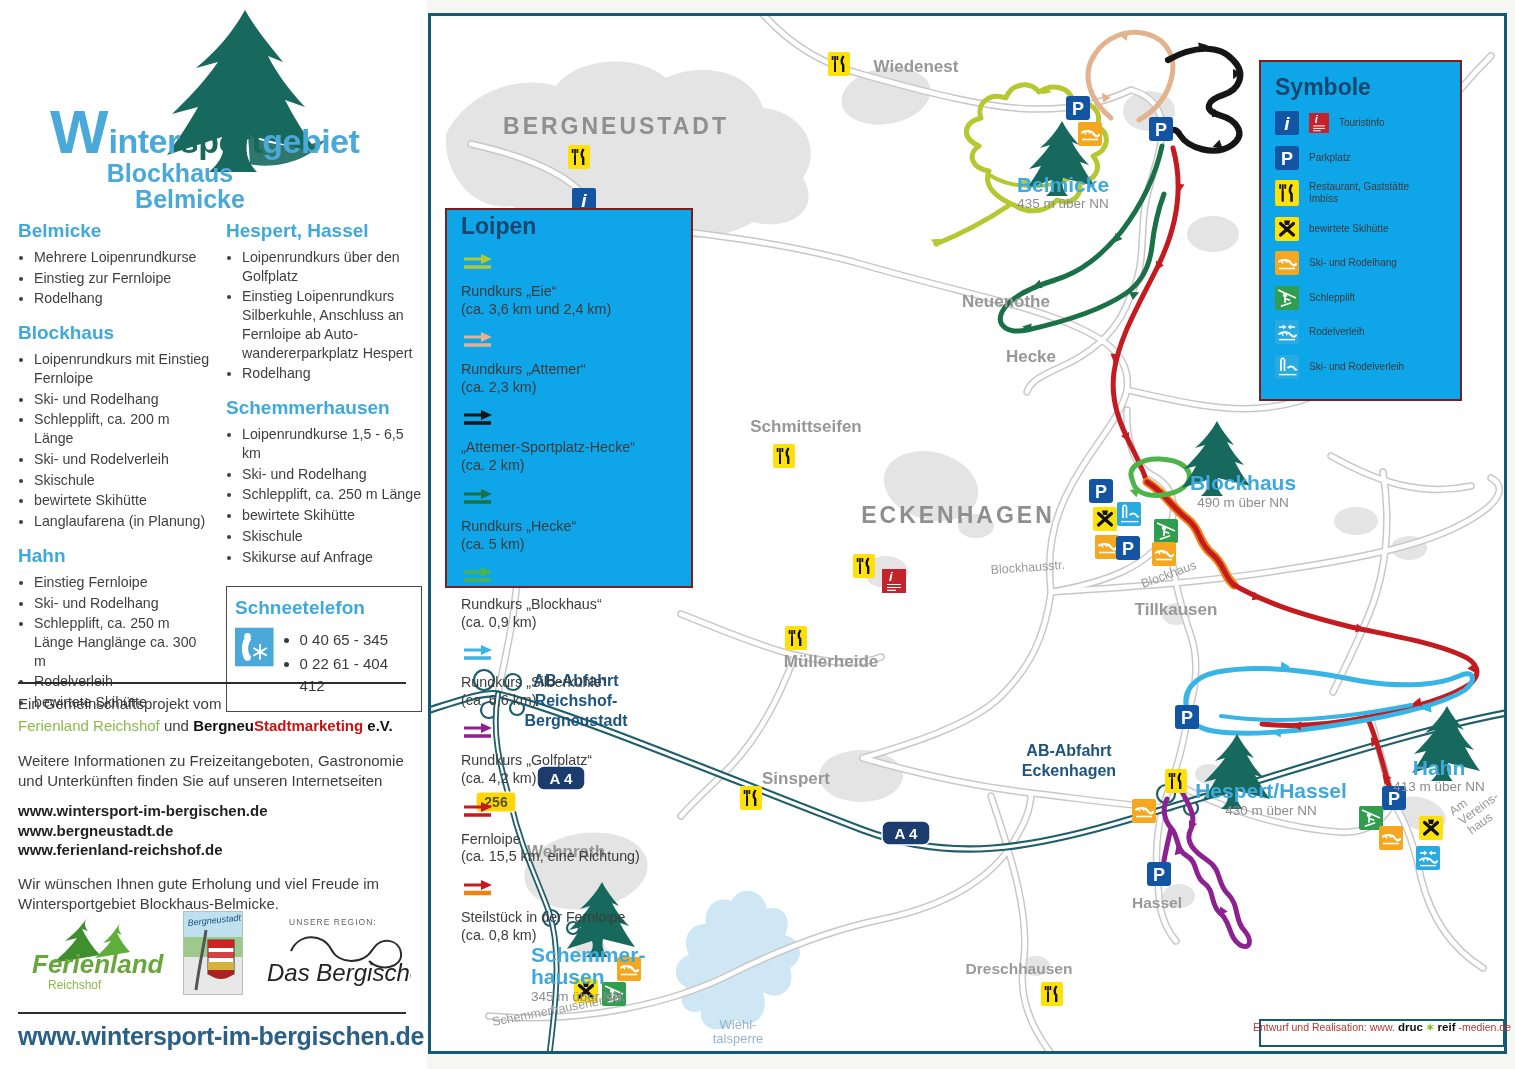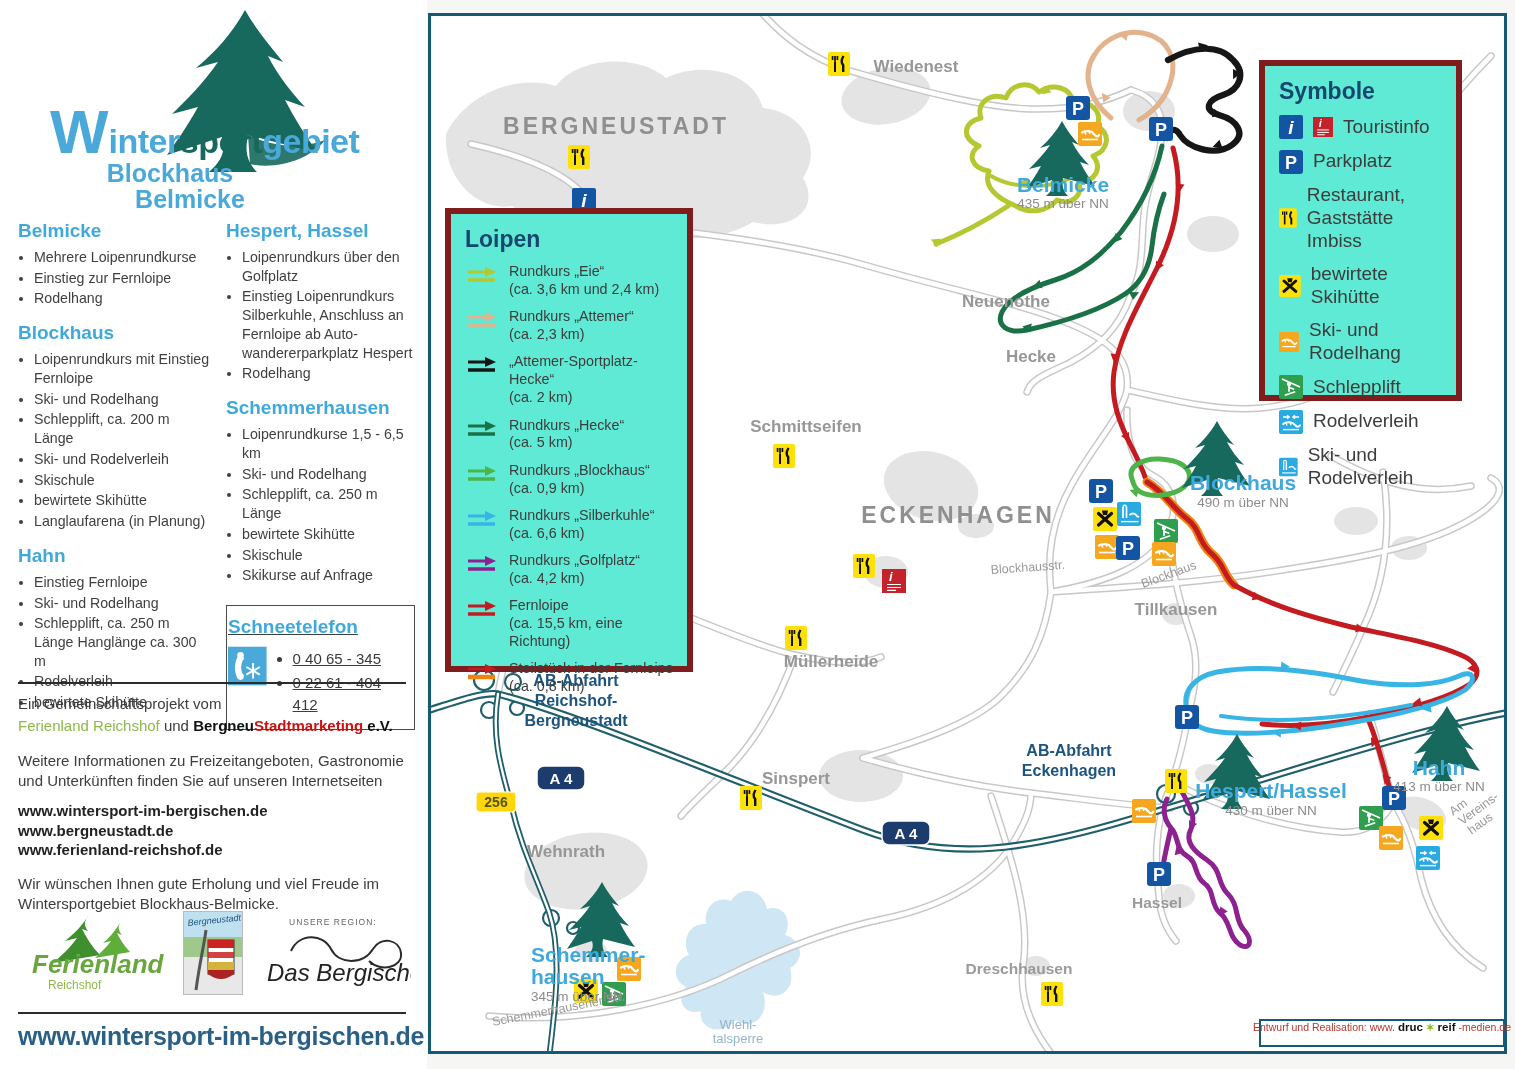--- a/index.html
+++ b/index.html
@@ -12,21 +12,21 @@
   #logo .brand{position:absolute;left:30px;top:88px;white-space:nowrap;}
   .lb{color:#4aa9d9;} .dg{color:#17685d;}
   #logo .w{font-size:62px;font-weight:bold;}
   #logo .rest{font-size:34px;font-weight:bold;letter-spacing:-.5px;}
   #logo .sub{position:absolute;left:60px;width:180px;text-align:center;color:#4aa9d9;font-weight:bold;font-size:25px;line-height:26px;}
   #cols{position:absolute;left:18px;top:220px;width:400px;display:flex;gap:14px;}
   .col1{width:194px;flex:0 0 194px;} .col2{flex:1;}
   h3.sec{margin:14px 0 6px 0;font-size:19px;color:#3fa9dc;font-weight:bold;}
   ul.blt{margin:0;padding:0 0 0 16px;font-size:14.2px;line-height:1.32;color:#3f3f3f;}
   ul.blt li{margin:0 0 2px 0;}
-  #phonebox{border:1.6px solid #4a4a4a;margin-top:20px;padding:10px 8px 12px 1px;width:178px;text-decoration:underline;}
+  #phonebox{border:1.6px solid #4a4a4a;margin-top:20px;padding:10px 8px 12px 8px;width:178px;}
   #phonebox h3{margin:0 0 8px 0;}
   #phonebox .row{display:flex;gap:8px;}
   #phonebox ul{padding-left:18px;font-size:15px;line-height:1.45;color:#3a3a3a;}
   .hr{position:absolute;left:18px;width:388px;border-top:2px solid #2c2c2c;}
   #partners{position:absolute;left:18px;top:694px;width:392px;font-size:15px;line-height:1.35;}
   .fl-green{color:#8cb94a;font-weight:normal;}
   .bg-black{color:#111;font-weight:bold;} .bg-red{color:#cc1111;font-weight:bold;}
   #partners .links{font-weight:bold;color:#222;font-size:15px;line-height:1.3;margin-top:10px;}
   #partners .wish{margin-top:14px;}
   #logorow{position:absolute;left:30px;top:898px;width:380px;height:110px;display:flex;align-items:center;gap:18px;}
@@ -54,29 +54,29 @@
   .t-city{font-size:23px;font-weight:bold;fill:#8f8f8f;letter-spacing:3px;}
   .t-resort{font-size:21px;font-weight:bold;fill:#3fa9dc;}
   .t-elev{font-size:13.5px;fill:#8c8c8c;}
   .t-road{font-size:12.5px;fill:#9a9a9a;}
   .t-ab{font-size:16px;font-weight:bold;fill:#1c547f;}
   .t-water{font-size:13px;fill:#93b5cb;}
   .shield-a4{fill:#1d3c6e;stroke:#fff;stroke-width:1.5;}
   .shield-b{fill:#ffd608;stroke:#fff;stroke-width:1.2;}
 
   
-  .legendbox{position:absolute;background:#5eead4;border:6px solid #7f1d1d;box-sizing:border-box;}
-  #loipenbox{left:14px;top:192px;width:248px;height:464px;padding:10px 10px 6px 14px;}
+  .legendbox{position:absolute;background:#0ea5e9;border:2px solid #7f1d1d;box-sizing:border-box;}
+  #loipenbox{left:14px;top:192px;width:248px;height:380px;padding:1px 10px 6px 14px;}
   #symbolebox{left:828px;top:44px;width:203px;height:341px;padding:10px 8px 6px 14px;}
   .legendbox h2{margin:2px 0 10px 0;font-size:23px;color:#17466e;}
-  .lrow{display:flex;align-items:flex-start;gap:10px;margin-bottom:9.5px;}
+  .lrow{display:flex;align-items:flex-start;gap:10px;margin-bottom:9.5px;flex-direction:column;}
   .lrow .ltxt{font-size:14.3px;line-height:1.25;color:#3c3c3c;}
   .lrow svg{flex:0 0 auto;margin-top:1px;}
   .srow{display:flex;align-items:center;gap:10px;margin-bottom:10.5px;}
-  .srow .stxt{font-size:19px;line-height:1.2;color:#3c3c3c;}
+  .srow .stxt{font-size:10px;line-height:1.2;color:#3c3c3c;}
   #creditbox{position:absolute;left:828px;top:1003px;width:246px;height:28px;background:#fff;border:2px solid #155a74;box-sizing:border-box;
      display:flex;justify-content:center;gap:3px;font-size:10.5px;color:#b5382e;white-space:nowrap;}
   #creditbox .b1{color:#111;font-weight:bold;font-size:11.5px;}
   #creditbox .gr{color:#8cb927;font-weight:bold;}
 
   
   .logoblock{display:flex;flex-direction:column;align-items:center;}
   #lg-bgn{width:58px;height:82px;border:1px solid #bbb;position:relative;background:linear-gradient(#bfe0ee 0 30%, #9fc98a 30% 55%, #e8e8e8 55% 100%);}
 </style>
 </head>

